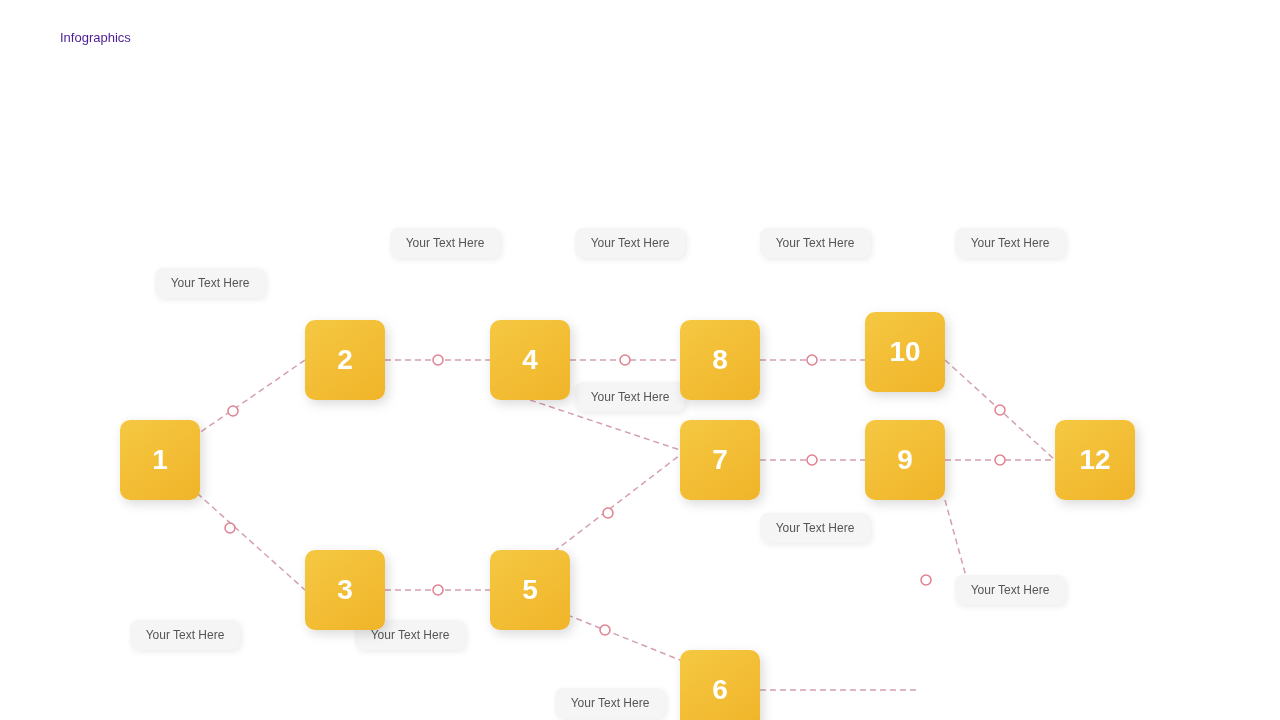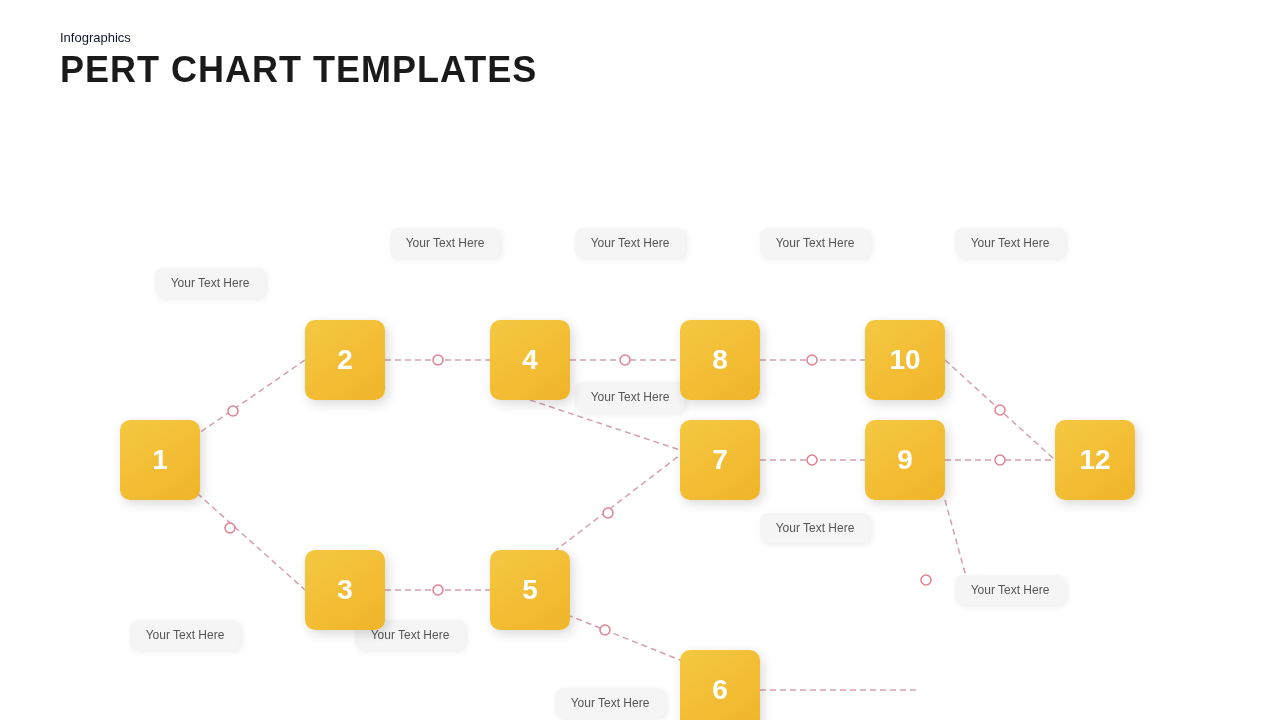--- a/index.html
+++ b/index.html
@@ -8,21 +8,21 @@
       background: #ffffff;
       width: 1280px;
       height: 720px;
       overflow: hidden;
       position: relative;
     }
     .page-header {
       padding: 30px 60px 10px 60px;
     }
     .infographics-label {
-      color: #0f172a;
+      color: #4c1d95;
       font-size: 13px;
       font-weight: 500;
       margin-bottom: 4px;
     }
     .page-title {
       font-size: 36px;
       font-weight: 900;
       color: #1a1a1a;
       letter-spacing: 1px;
       text-transform: uppercase;
@@ -67,21 +67,20 @@
       z-index: 5;
       min-width: 110px;
       text-align: center;
     }
   </style>
 </head>
 <body>
 
 <div class="page-header">
   <div class="infographics-label">Infographics</div>
-  <div class="page-title">PERT CHART TEMPLATES</div>
 </div>
 
 <div class="chart-area">
   <svg class="connections">
 
     <line x1="160" y1="340" x2="305" y2="240" stroke="#d4a0b0" stroke-width="1.5" stroke-dasharray="6,4"></line>
     <circle cx="233" cy="291" r="5" fill="white" stroke="#e08090" stroke-width="1.5"></circle>
 
     <line x1="160" y1="340" x2="305" y2="470" stroke="#d4a0b0" stroke-width="1.5" stroke-dasharray="6,4"></line>
     <circle cx="230" cy="408" r="5" fill="white" stroke="#e08090" stroke-width="1.5"></circle>
@@ -123,21 +122,21 @@
 
   <div class="node" style="left:120px; top:300px;" title="1">1</div>
   <div class="node" style="left:305px; top:200px;">2</div>
   <div class="node" style="left:305px; top:430px;">3</div>
   <div class="node" style="left:490px; top:200px;">4</div>
   <div class="node" style="left:490px; top:430px;">5</div>
   <div class="node" style="left:680px; top:530px;">6</div>
   <div class="node" style="left:680px; top:300px;">7</div>
   <div class="node" style="left:680px; top:200px;">8</div>
   <div class="node" style="left:865px; top:300px;">9</div>
-  <div class="node" style="left:865px; top:200px;">10</div>
+  <div class="node" style="left:865px; top:192px;">10</div>
   <div class="node" style="left:1055px; top:300px;">12</div>
 
   <div class="text-box" style="left:155px; top:148px;">Your Text Here</div>
   <div class="text-box" style="left:390px; top:108px;">Your Text Here</div>
   <div class="text-box" style="left:575px; top:108px;">Your Text Here</div>
   <div class="text-box" style="left:760px; top:108px;">Your Text Here</div>
   <div class="text-box" style="left:955px; top:108px;">Your Text Here</div>
   <div class="text-box" style="left:575px; top:262px;">Your Text Here</div>
   <div class="text-box" style="left:760px; top:393px;">Your Text Here</div>
   <div class="text-box" style="left:955px; top:455px;">Your Text Here</div>

